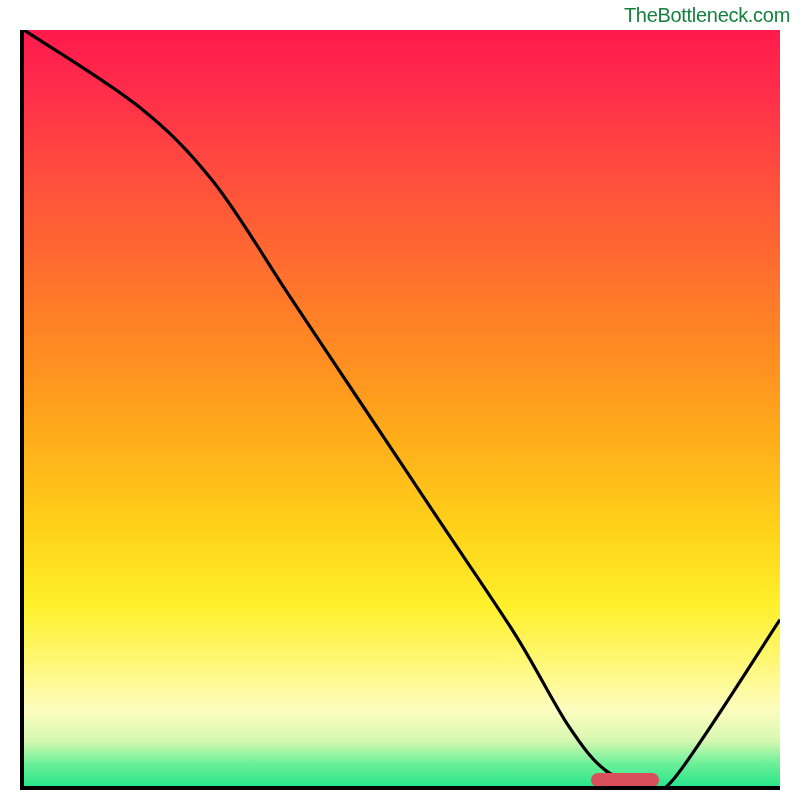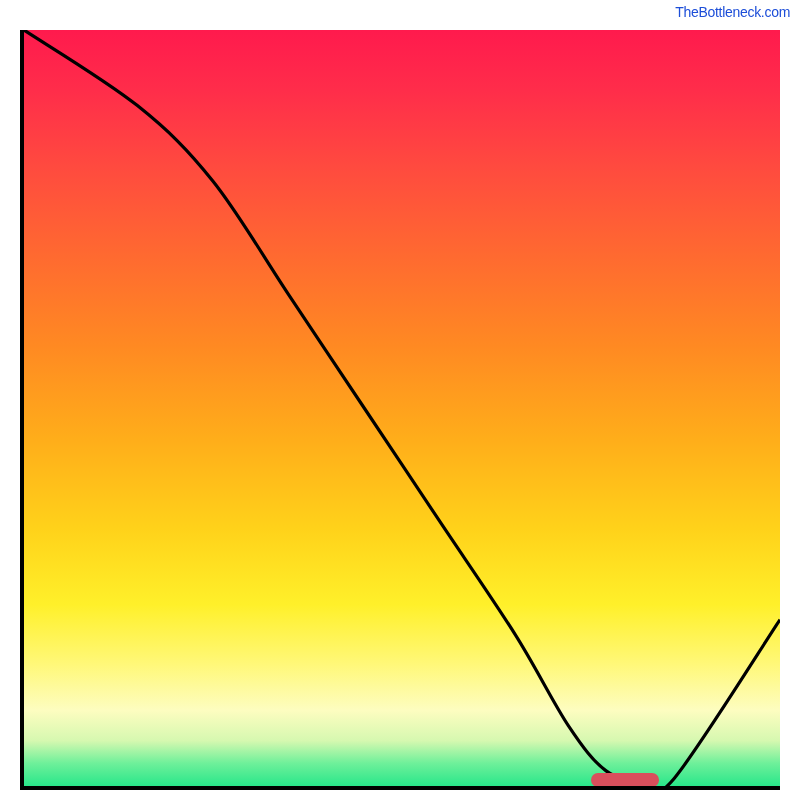--- a/index.html
+++ b/index.html
@@ -8,23 +8,23 @@
     width: 800px;
     height: 800px;
     background: #ffffff;
     font-family: Arial, Helvetica, sans-serif;
     position: relative;
   }
   .watermark {
     position: absolute;
     top: 4px;
     right: 10px;
-    font-size: 14px;
+    font-size: 20px;
     font-weight: 500;
-    color: #1d4ed8;
+    color: #15803d;
     letter-spacing: -0.3px;
   }
   .plot-area {
     position: absolute;
     left: 20px;
     top: 30px;
     width: 760px;
     height: 760px;
     border: 4px solid #000;
     border-top: none;

